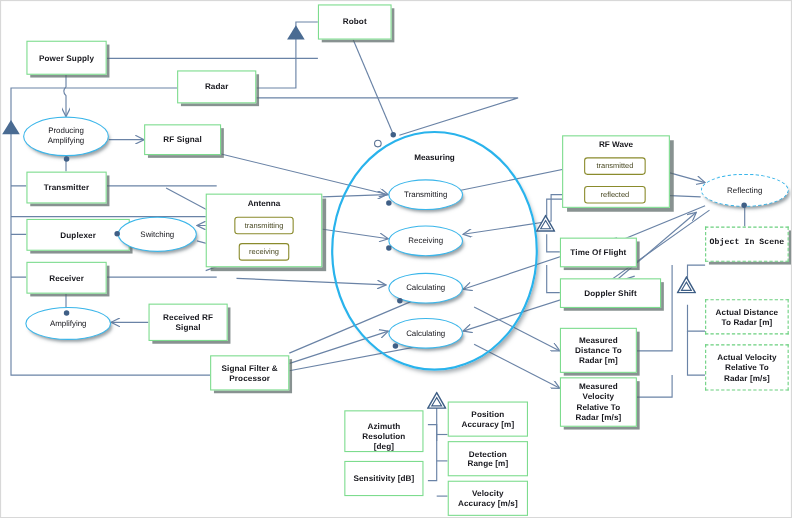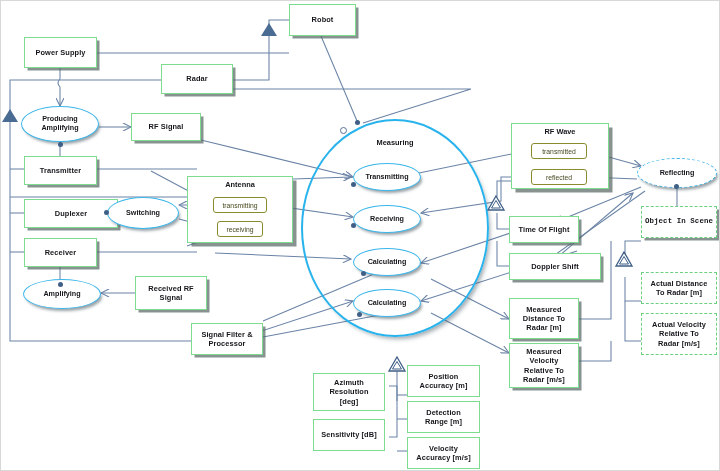--- a/index.html
+++ b/index.html
@@ -54,21 +54,21 @@
   }
 
   
   .ellipse{
     position:absolute;box-sizing:border-box;
     border-radius:50%;
     background:#ffffff;
     border:1.6px solid #3bb6ea;
     display:flex;align-items:center;justify-content:center;
     text-align:center;
-    font-size:7.2px;font-weight:bold;color:#16161c;line-height:1.2;
+    font-size:7.2px;font-weight:normal;color:#16161c;line-height:1.2;
     box-shadow:2px 3px 3px -1px rgba(70,85,95,.55);
     z-index:6;
   }
   .ellipse.dashedE{border-style:dashed;}
   .bigring{
     position:absolute;box-sizing:border-box;
     border-radius:50%;
     border:2.6px solid #29b3ec;
     background:transparent;
     box-shadow:3px 4px 4px -2px rgba(70,85,95,.5);
@@ -314,21 +314,21 @@
     <span>Actual Distance
 To Radar [m]</span>
   </div>
 
   <div class="box dashed noshadow" style="left:640px;top:312px;width:76px;height:42px;white-space:pre-line;">
     <span>Actual Velocity
 Relative To
 Radar [m/s]</span>
   </div>
 
-  <div class="box noshadow" style="left:312px;top:372px;width:72px;height:38px;white-space:pre-line;">
+  <div class="box noshadow" style="left:312px;top:372px;width:72px;height:38px;white-space:pre-line;align-items:flex-end;">
     <span>Azimuth
 Resolution
 [deg]</span>
   </div>
 
   <div class="box noshadow" style="left:312px;top:418px;width:72px;height:32px;">
     <span>Sensitivity [dB]</span>
   </div>
 
   <div class="box noshadow" style="left:406px;top:364px;width:73px;height:32px;white-space:pre-line;">

